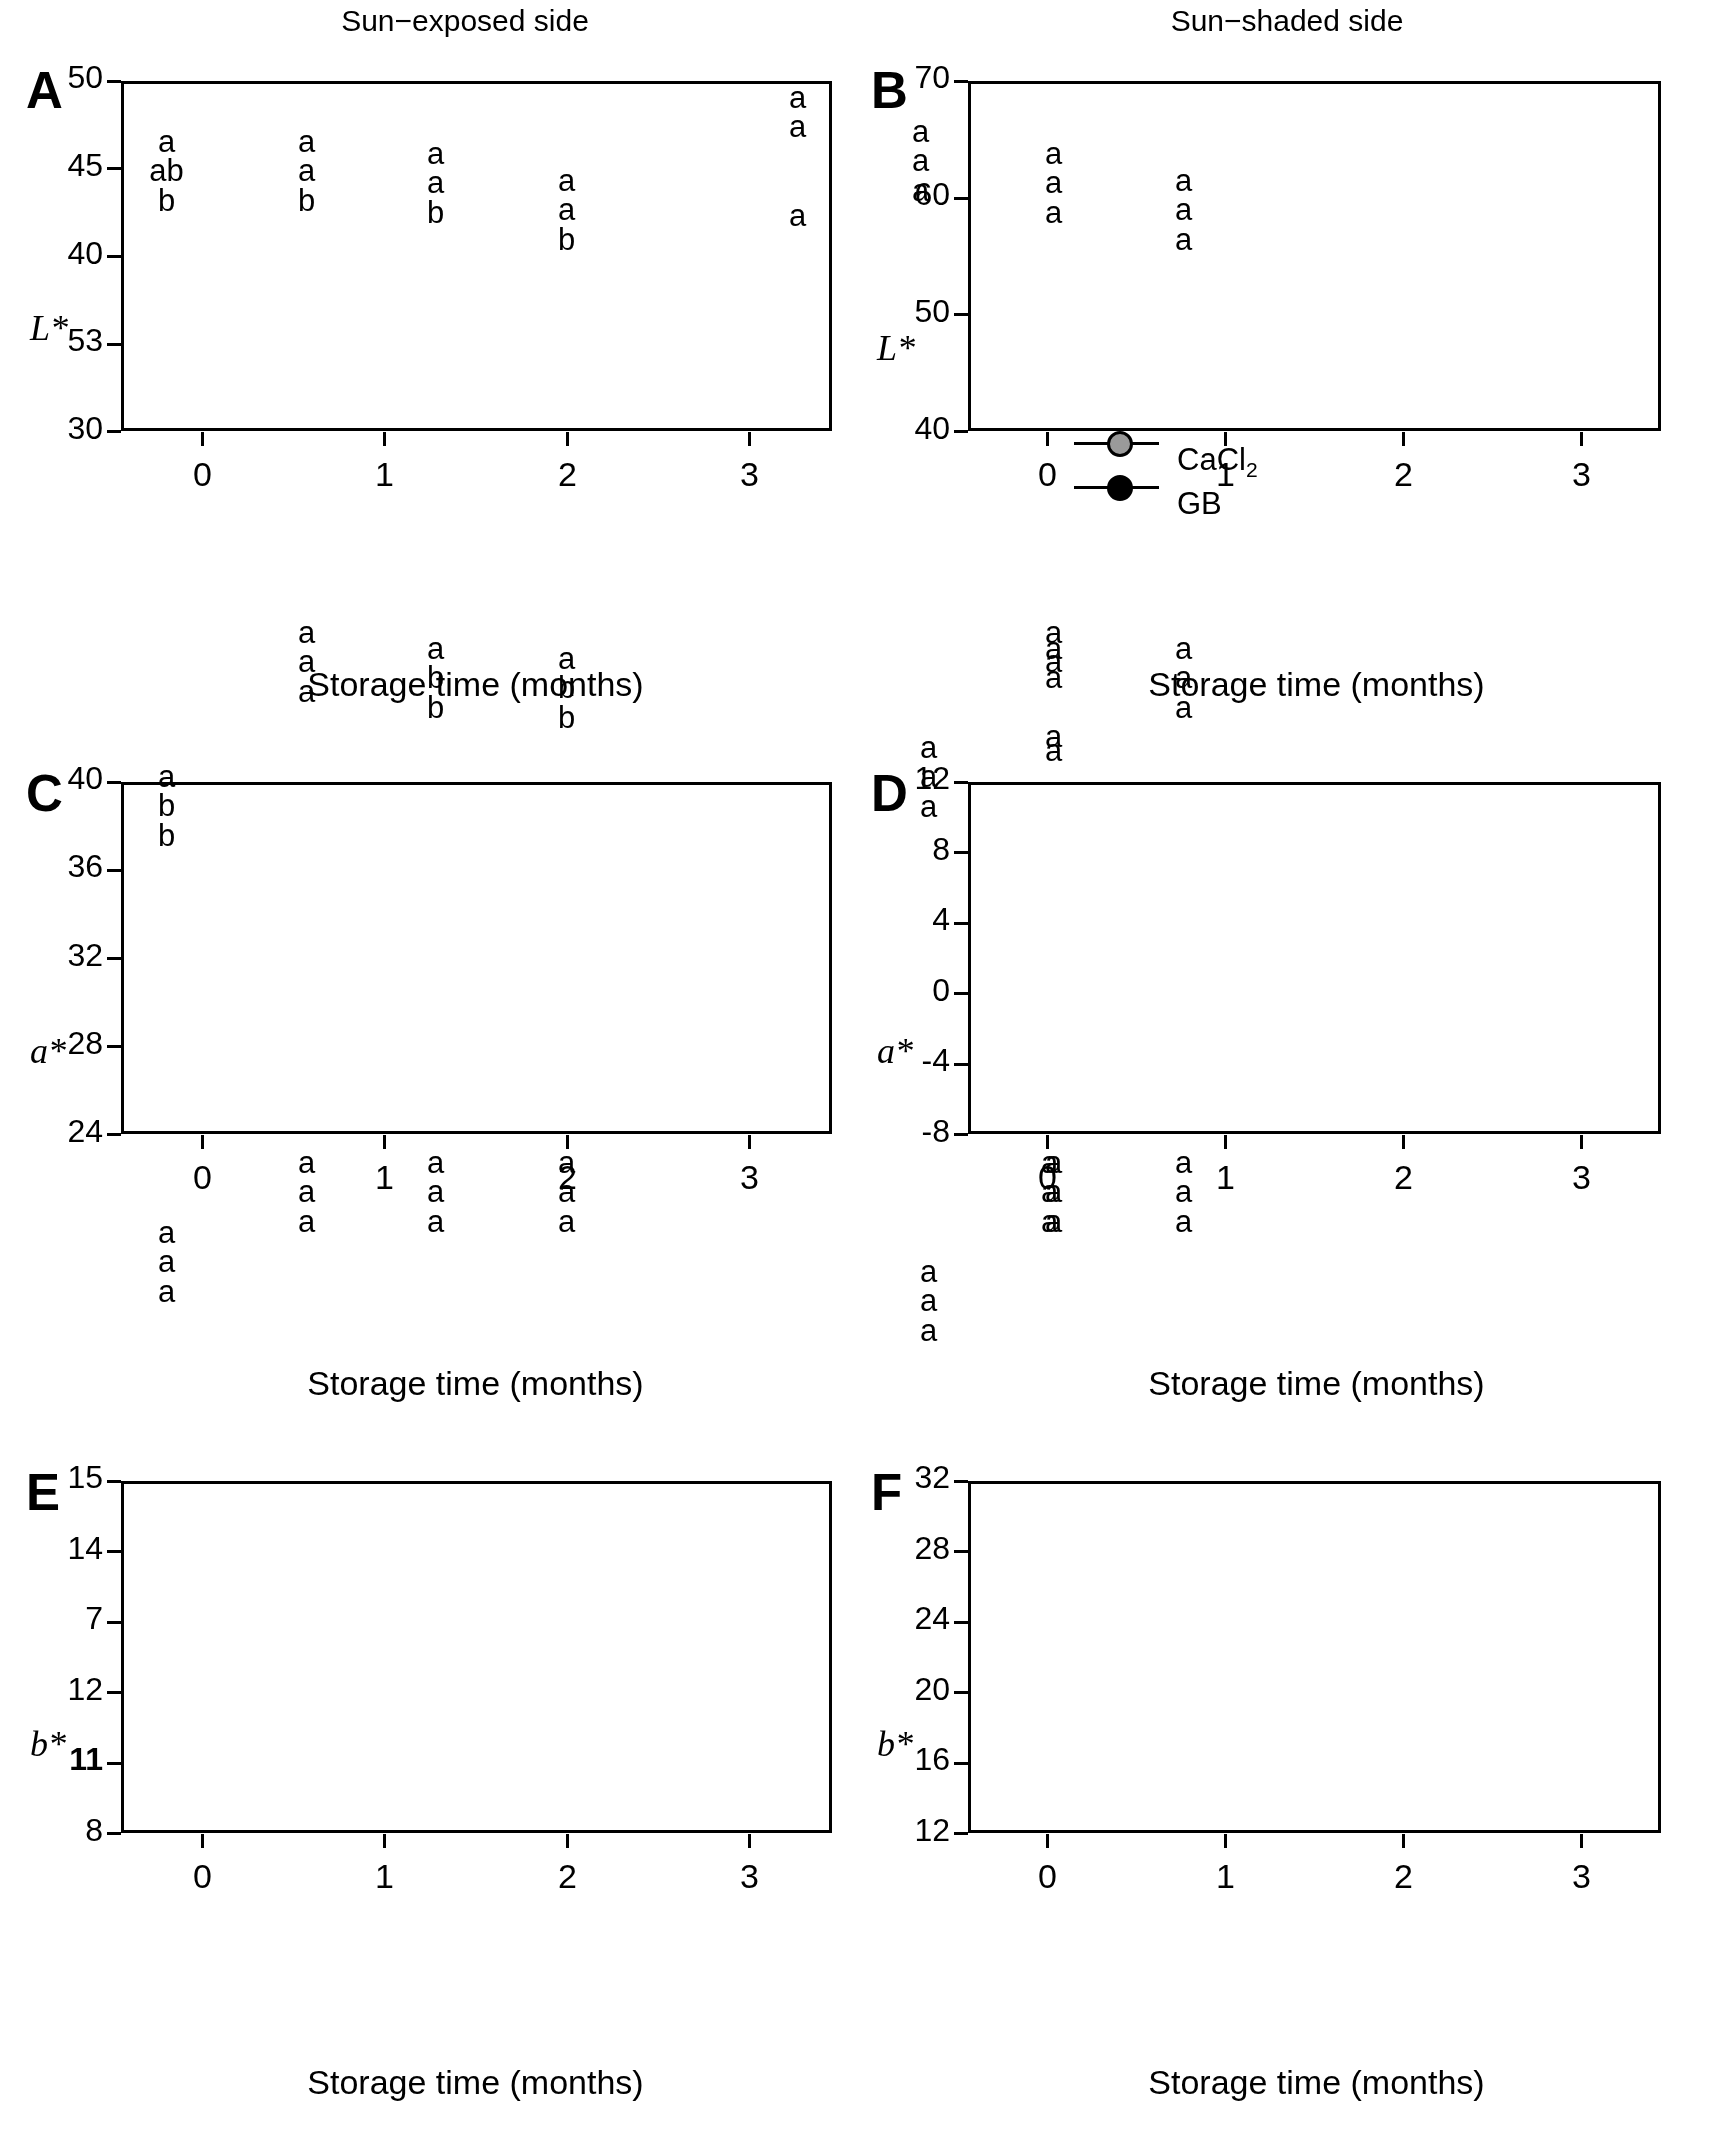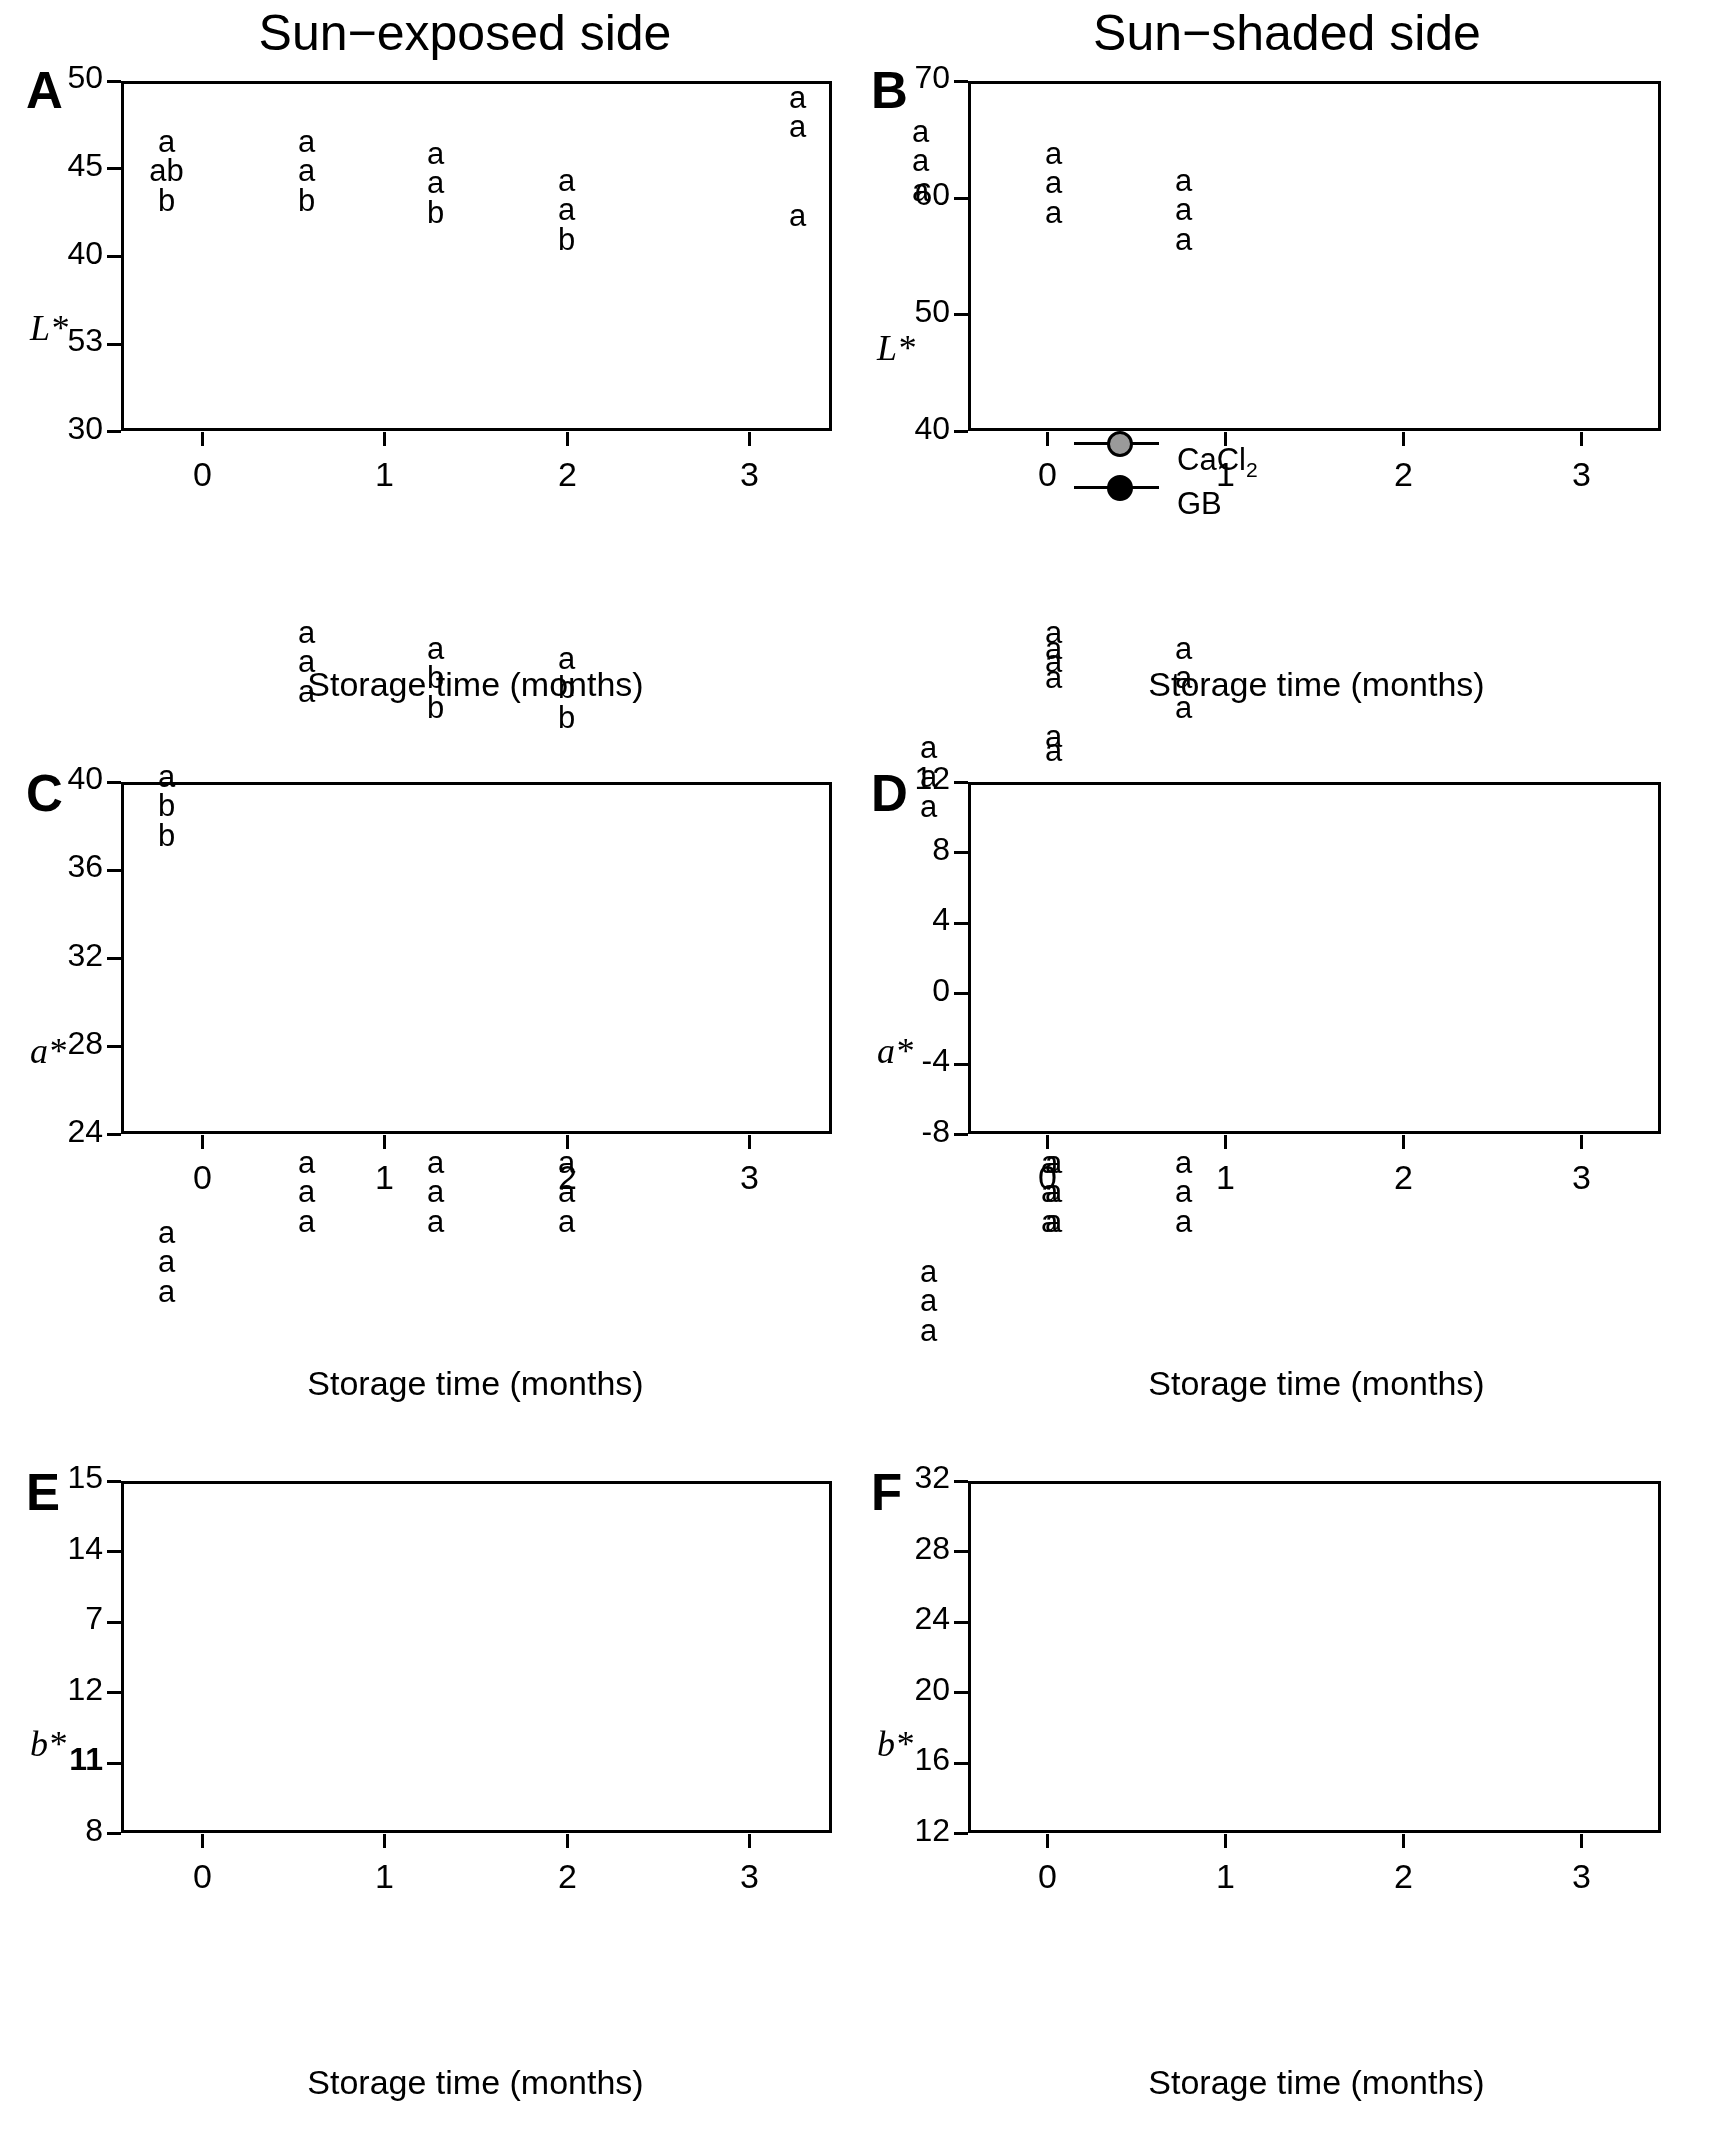--- a/index.html
+++ b/index.html
@@ -1,19 +1,19 @@
 <!DOCTYPE html>
 <html><head>
 <meta charset="utf-8">
 <style>
   html,body{margin:0;padding:0;background:#ffffff;}
   body{width:1735px;height:2136px;font-family:"Liberation Sans",sans-serif;color:#000;}
   .page{position:relative;width:1735px;height:2136px;}
 
-  .col-title{position:absolute;font-size:50px;font-weight:400;text-align:center;}
+  .col-title{position:absolute;font-size:30px;font-weight:400;text-align:center;}
   #title-left{left:59px;top:4px;width:812px;}
   #title-right{left:891px;top:4px;width:792px;}
 
   .panel{position:absolute;}
   .panel-letter{position:absolute;font-size:51px;font-weight:700;font-family:"Liberation Sans",sans-serif;}
 
   .plotbox{position:absolute;border:3px solid #000;box-sizing:border-box;background:#fff;}
 
   .ylab{position:absolute;font-size:36px;font-style:italic;font-family:"Liberation Serif",serif;}
   .ylab i{font-style:italic;}

